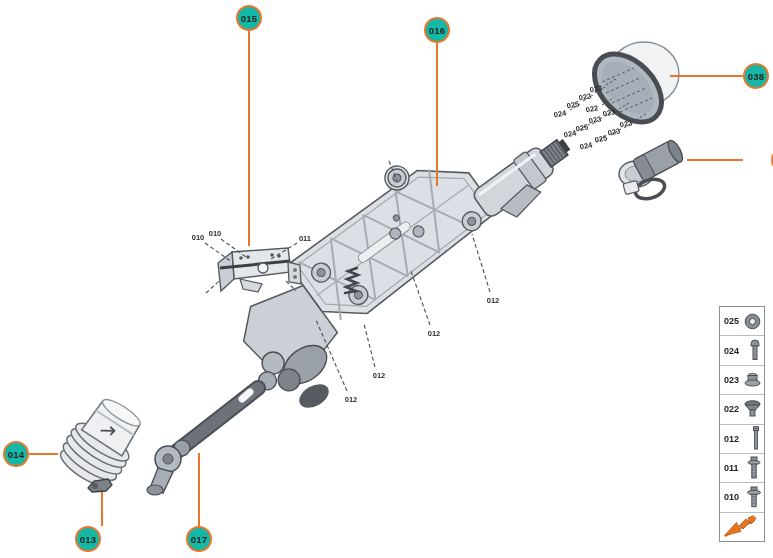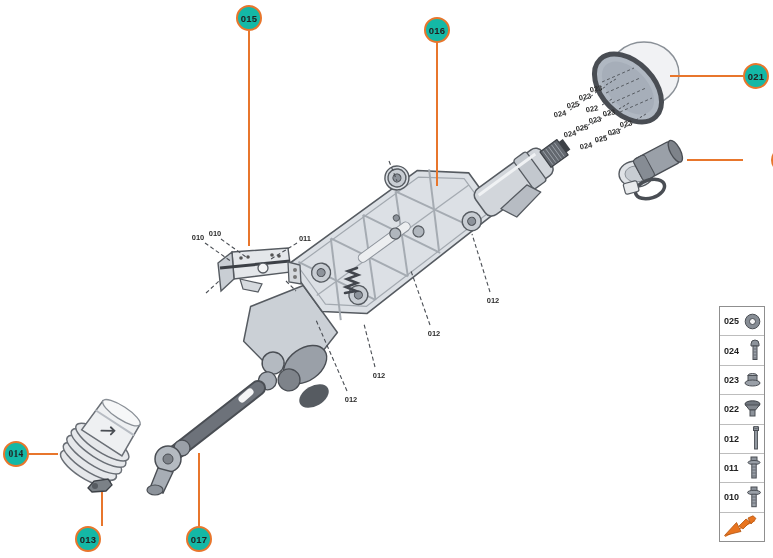--- a/index.html
+++ b/index.html
@@ -225,26 +225,26 @@
       <div class="plabel tilt" style="left: 586px; top: 146px; color: rgb(45, 45, 45);">024</div>
     </div>
   <div id="callouts">
       <div class="callout" style="left: 249px; top: 18px; border-color: rgb(232, 118, 44);">
         <span>015</span>
       </div>
       <div class="callout" style="left: 437px; top: 30px; border-color: rgb(232, 118, 44);">
         <span>016</span>
       </div>
       <div class="callout" style="left: 756px; top: 76px; border-color: rgb(232, 118, 44);">
-        <span>021</span>
+        <span>038</span>
       </div>
       <div class="callout" style="left: 784px; top: 160px; border-color: rgb(232, 118, 44); justify-content: center;">
         <span>026</span>
       </div>
-      <div class="callout" style="left: 16px; top: 454px; border-color: rgb(232, 118, 44); font-family: Liberation Serif, serif;">
+      <div class="callout" style="left: 16px; top: 454px; border-color: rgb(232, 118, 44);">
         <span>014</span>
       </div>
       <div class="callout" style="left: 88px; top: 539px; border-color: rgb(232, 118, 44);">
         <span>013</span>
       </div>
       <div class="callout" style="left: 199px; top: 539px; border-color: rgb(232, 118, 44);">
         <span>017</span>
       </div>
     </div>
   <div class="legend" id="legend">

